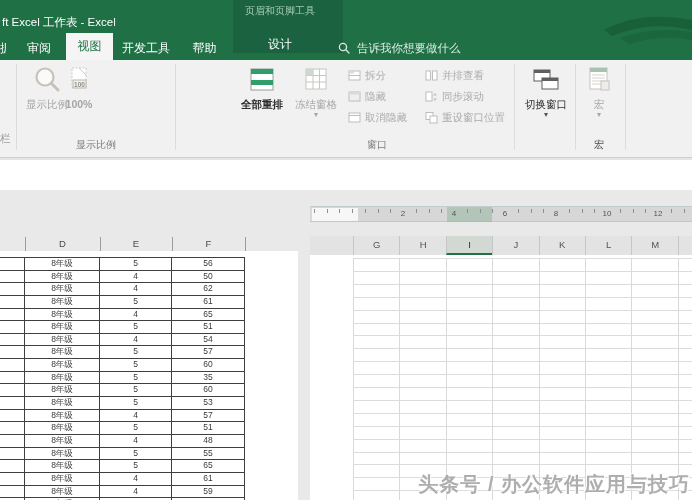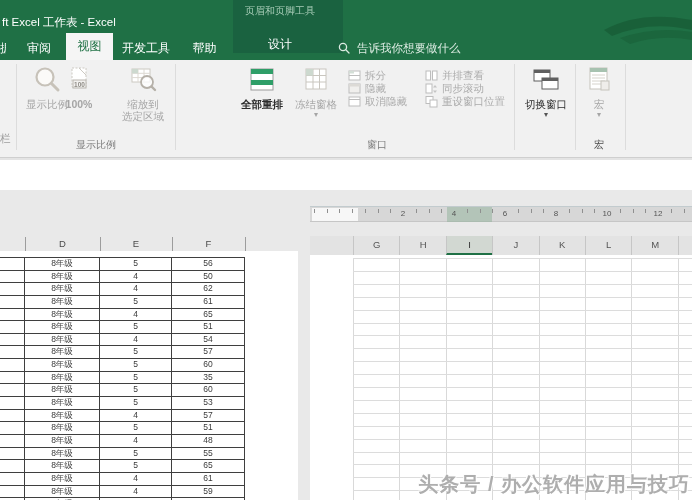--- a/index.html
+++ b/index.html
@@ -32,21 +32,21 @@
   .bigbtn{position:absolute;top:2px;height:92px;text-align:center;}
   .bigbtn .ico{height:36px;display:flex;align-items:center;justify-content:center;}
   .bigbtn .lbl{font-size:10.5px;line-height:12px;white-space:nowrap;}
   .dis .lbl{color:#a5a5a5;}
   .ena .lbl{color:#2b2b2b;}
   .arrow{font-size:8px;line-height:9px;}
   .dis .arrow{color:#a5a5a5;}
   .ena .arrow{color:#555;}
   .grouplabel{position:absolute;bottom:5px;font-size:10px;color:#7a7a7a;
               text-align:center;white-space:nowrap;}
-  .smallcol{position:absolute;top:9px;display:flex;flex-direction:column;}
+  .smallcol{position:absolute;top:9px;display:flex;flex-direction:column;gap:8px;}
   .smallbtn{display:flex;align-items:center;gap:4px;font-size:10.5px;color:#ababab;
             white-space:nowrap;height:13px;}
   #ribbonfrag{position:absolute;left:0;top:72px;width:12px;overflow:hidden;
               font-size:10.5px;color:#9d9d9d;}
   
   #fxstrip{position:absolute;left:0;top:158px;width:692px;height:32px;background:#fff;
            border-top:2px solid #e4e4e4;}
   
   #work{position:absolute;left:0;top:190px;width:692px;height:310px;
         background:#e9e9e9;overflow:hidden;}
@@ -128,36 +128,20 @@
     <div class="bigbtn dis" style="left:60px;width:38px;font-weight:bold;">
       <div class="ico">
         <svg width="30" height="30" viewBox="0 0 30 30">
             <rect x="8" y="3" width="14" height="19" fill="#fff" stroke="#ccc9c2" stroke-dasharray="2 1.5"></rect>
             <line x1="15" y1="3" x2="22" y2="10" stroke="#ccc9c2"></line>
             <rect x="9" y="15" width="13" height="8" fill="#f2f1ef" stroke="#b9b6b0"></rect>
             <text x="15.5" y="21.5" font-size="6.5" fill="#8f8c86" text-anchor="middle">100</text>
           </svg>
       </div>
       <div class="lbl">100%</div>
-    </div>
-    <div class="bigbtn dis" style="left:116px;width:54px;">
-      <div class="ico">
-        <svg width="30" height="30" viewBox="0 0 30 30">
-            <rect x="4" y="4" width="18" height="13" fill="#fff" stroke="#ccc9c2"></rect>
-            <line x1="4" y1="8.3" x2="22" y2="8.3" stroke="#ddd9d2"></line>
-            <line x1="4" y1="12.6" x2="22" y2="12.6" stroke="#ddd9d2"></line>
-            <line x1="10" y1="4" x2="10" y2="17" stroke="#ddd9d2"></line>
-            <line x1="16" y1="4" x2="16" y2="17" stroke="#ddd9d2"></line>
-            <rect x="4" y="4" width="6" height="4.3" fill="#cdd9cf"></rect>
-            <circle cx="19" cy="17" r="6" fill="rgba(255,255,255,0.75)" stroke="#b5b0a8" stroke-width="1.8"></circle>
-            <line x1="23.5" y1="21.5" x2="27" y2="25" stroke="#b5b0a8" stroke-width="2.4" stroke-linecap="round"></line>
-          </svg>
-      </div>
-      <div class="lbl">缩放到</div>
-      <div class="lbl">选定区域</div>
     </div>
     <div class="grouplabel" style="left:22px;width:148px;">显示比例</div>
 
     <div class="vsep" style="left:175px;"></div>
 
     <div class="bigbtn ena" style="left:236px;width:52px;">
       <div class="ico">
         <svg width="30" height="30" viewBox="0 0 30 30">
             <rect x="4" y="4" width="22" height="21" fill="#fff" stroke="#9b9b9b"></rect>
             <rect x="4" y="4" width="22" height="5" fill="#2f9e68"></rect>

